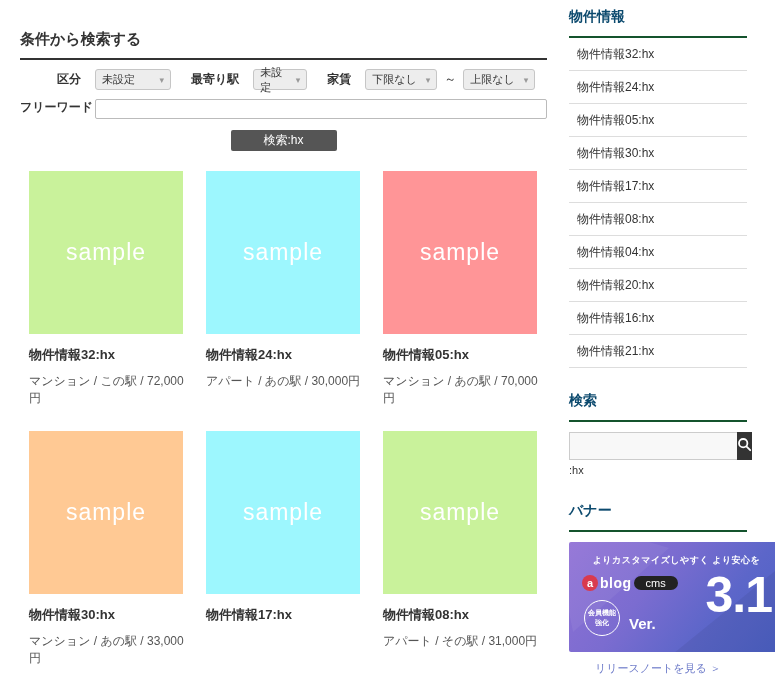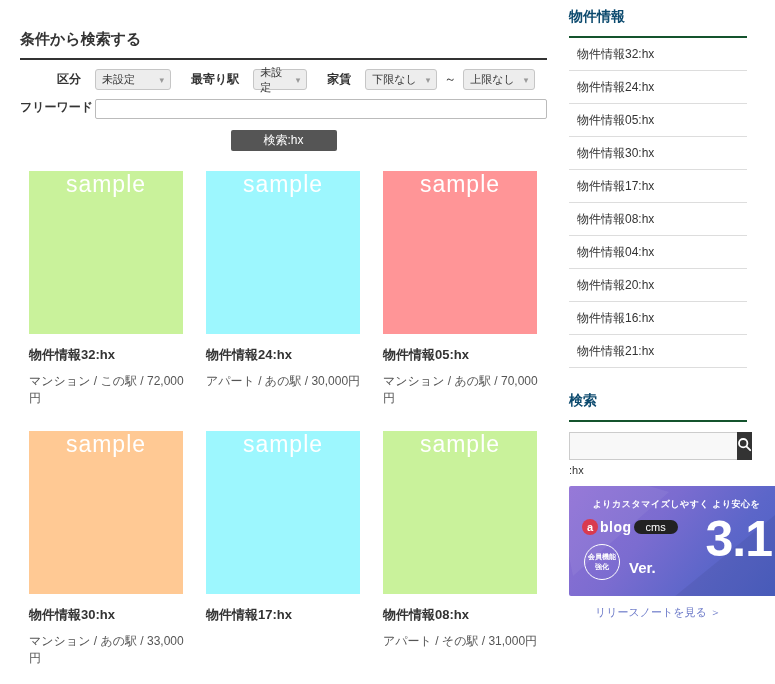--- a/index.html
+++ b/index.html
@@ -24,21 +24,21 @@
   .freeword-label { width:75px; font-size:12px; font-weight:bold; color:#333; }
   .freeword-input { flex:1; height:20px; border:1px solid #bbb; border-radius:2px;
                     font-size:12px; padding:0 5px; background:#fff; }
   .submit-btn { display:block; margin:11px auto 0; width:106px; height:21px; line-height:21px;
                 background:#555; color:#fff; font-size:12px; font-weight:normal; text-align:center;
                 border:none; border-radius:2px; cursor:pointer;
                 font-family:"Liberation Sans", sans-serif; }
   .cards { margin:20px 0 0 9px; width:517px; display:grid;
            grid-template-columns:repeat(3,163px); column-gap:14px; row-gap:24px; }
   .card { cursor:pointer; }
-  .card-img { width:154px; height:163px; display:flex; align-items:flex-start; justify-content:center; }
+  .card-img { width:154px; height:163px; display:flex; align-items:center; justify-content:center; }
   .sample-text { color:#fff; font-size:23px; letter-spacing:1px; }
   .card-title { margin-top:12px; font-size:13px; font-weight:bold; color:#333; }
   .card-meta { margin-top:9px; font-size:12px; color:#555; }
 
   
   .side-heading { margin-top:8px; font-size:14px; font-weight:bold; color:#0c4a6e;
                   padding-bottom:10px; border-bottom:2px solid #14532d; }
   .side-list { list-style:none; }
   .side-list li { padding:8px 0 7px 8px; border-bottom:1px solid #ddd;
                   font-size:12px; color:#333; cursor:pointer; }
@@ -180,20 +180,21 @@
         <span>
           <svg width="15" height="15" viewBox="0 0 15 15">
             <circle cx="6.2" cy="6.2" r="4.2" fill="none" stroke="#fff" stroke-width="1.8"></circle>
             <line x1="9.4" y1="9.4" x2="13.2" y2="13.2" stroke="#fff" stroke-width="1.8" stroke-linecap="round"></line>
           </svg>
         </span>
       </button>
     </div>
     <div class="search-caption">:hx</div>
 
+    <h3 class="side-heading h-banner">バナー</h3>
 
     <div class="banner1">
       <div class="facet1"></div>
       <div class="facet2"></div>
       <div class="b1-tagline">よりカスタマイズしやすく より安心を</div>
       <div class="b1-logo">
         <span class="logo-a">a</span>
         <span class="t-blog">blog</span>
         <span class="t-cms">cms</span>
       </div>

